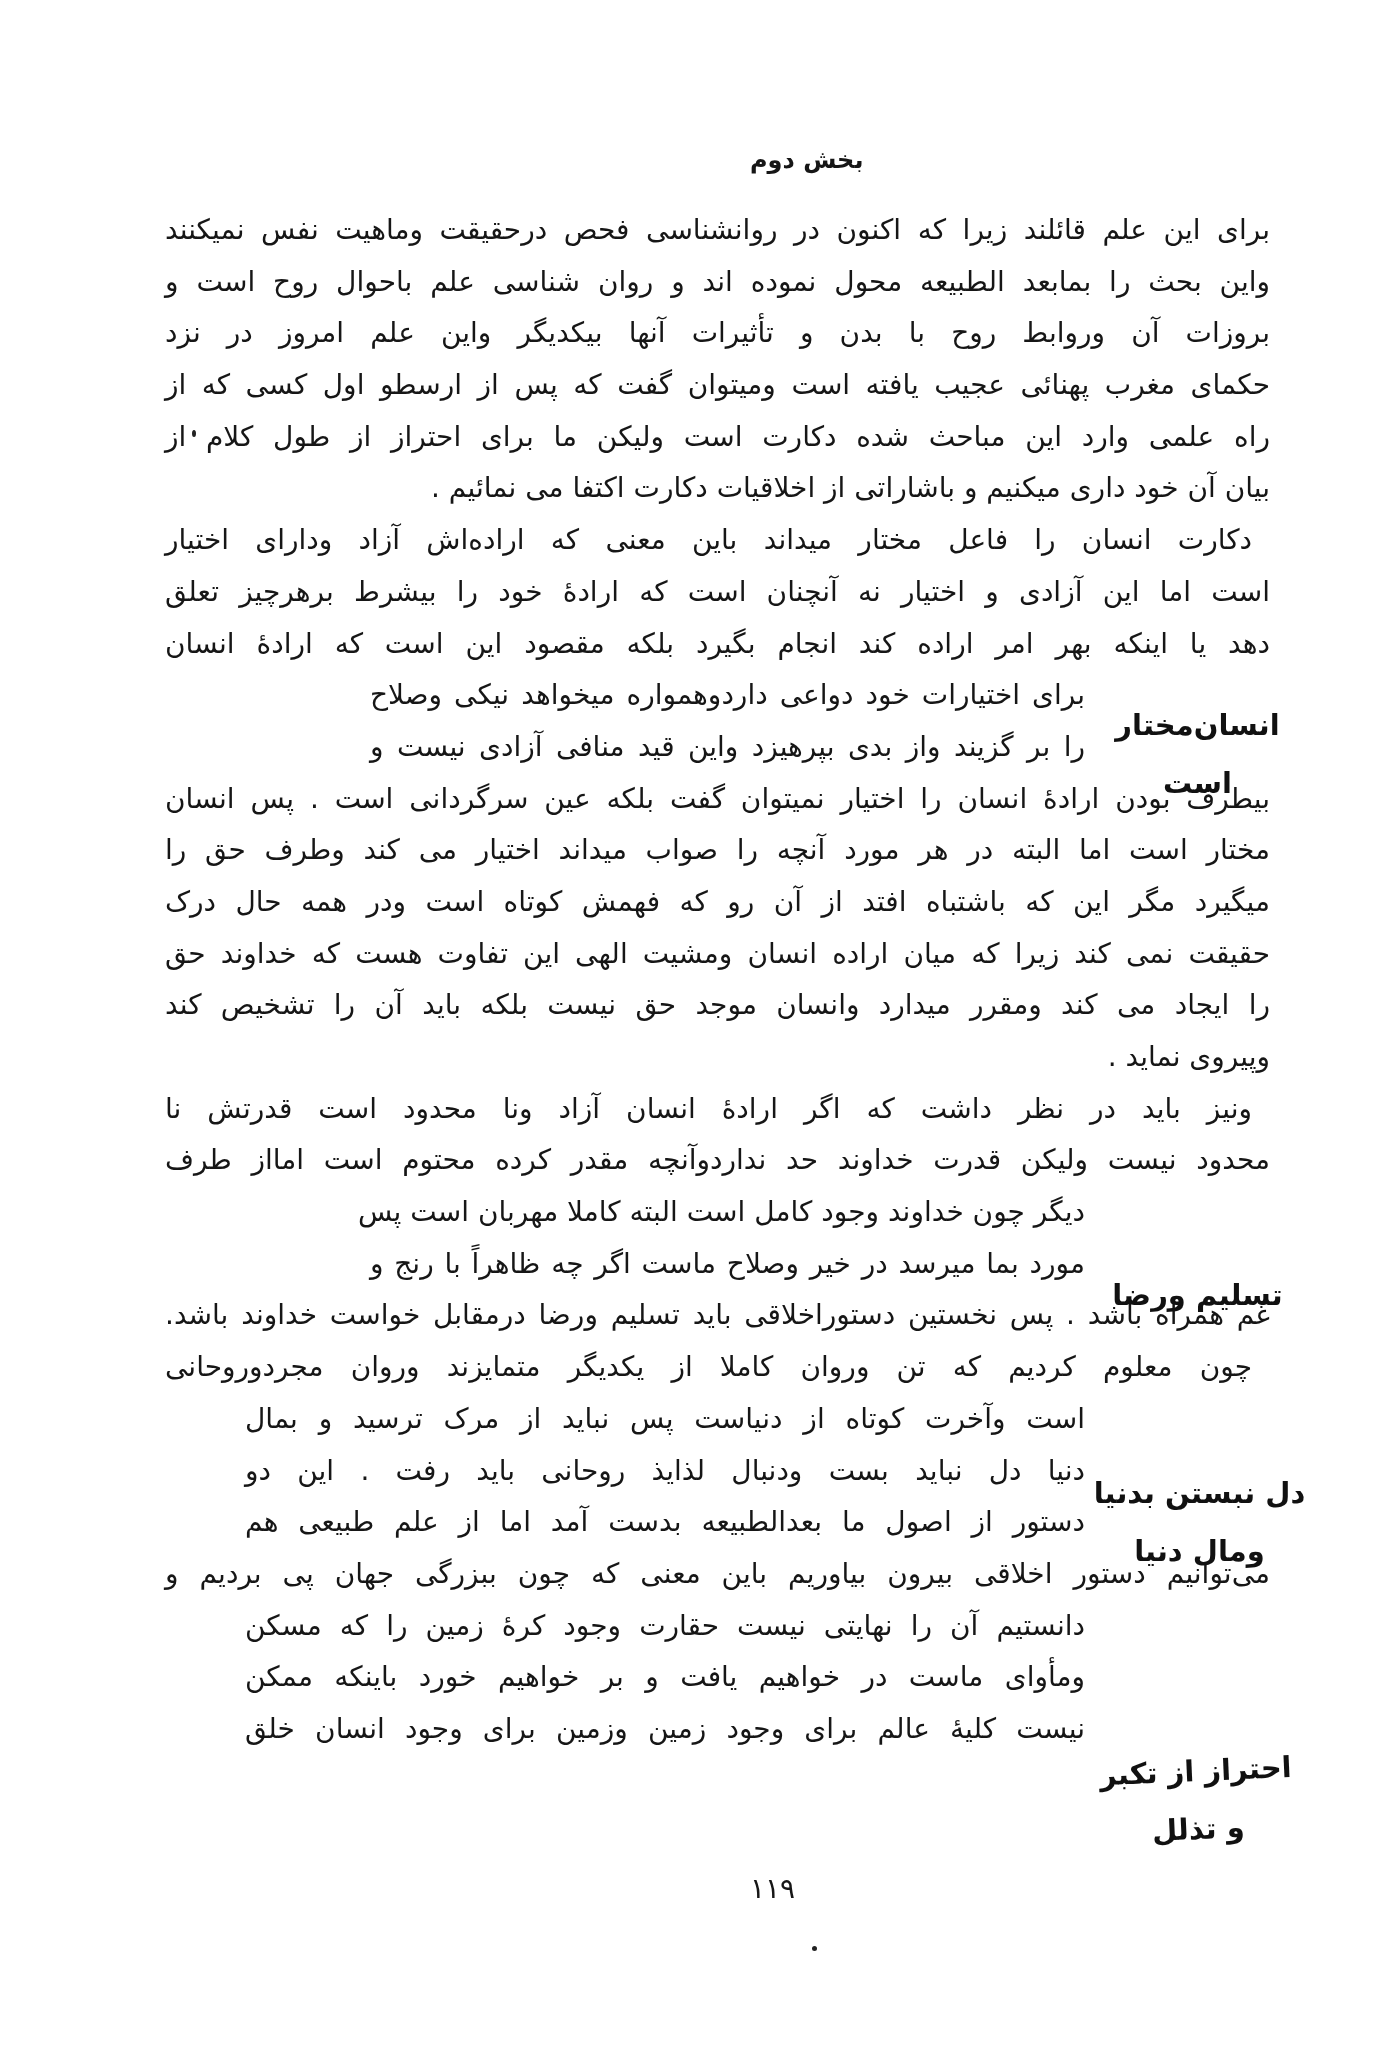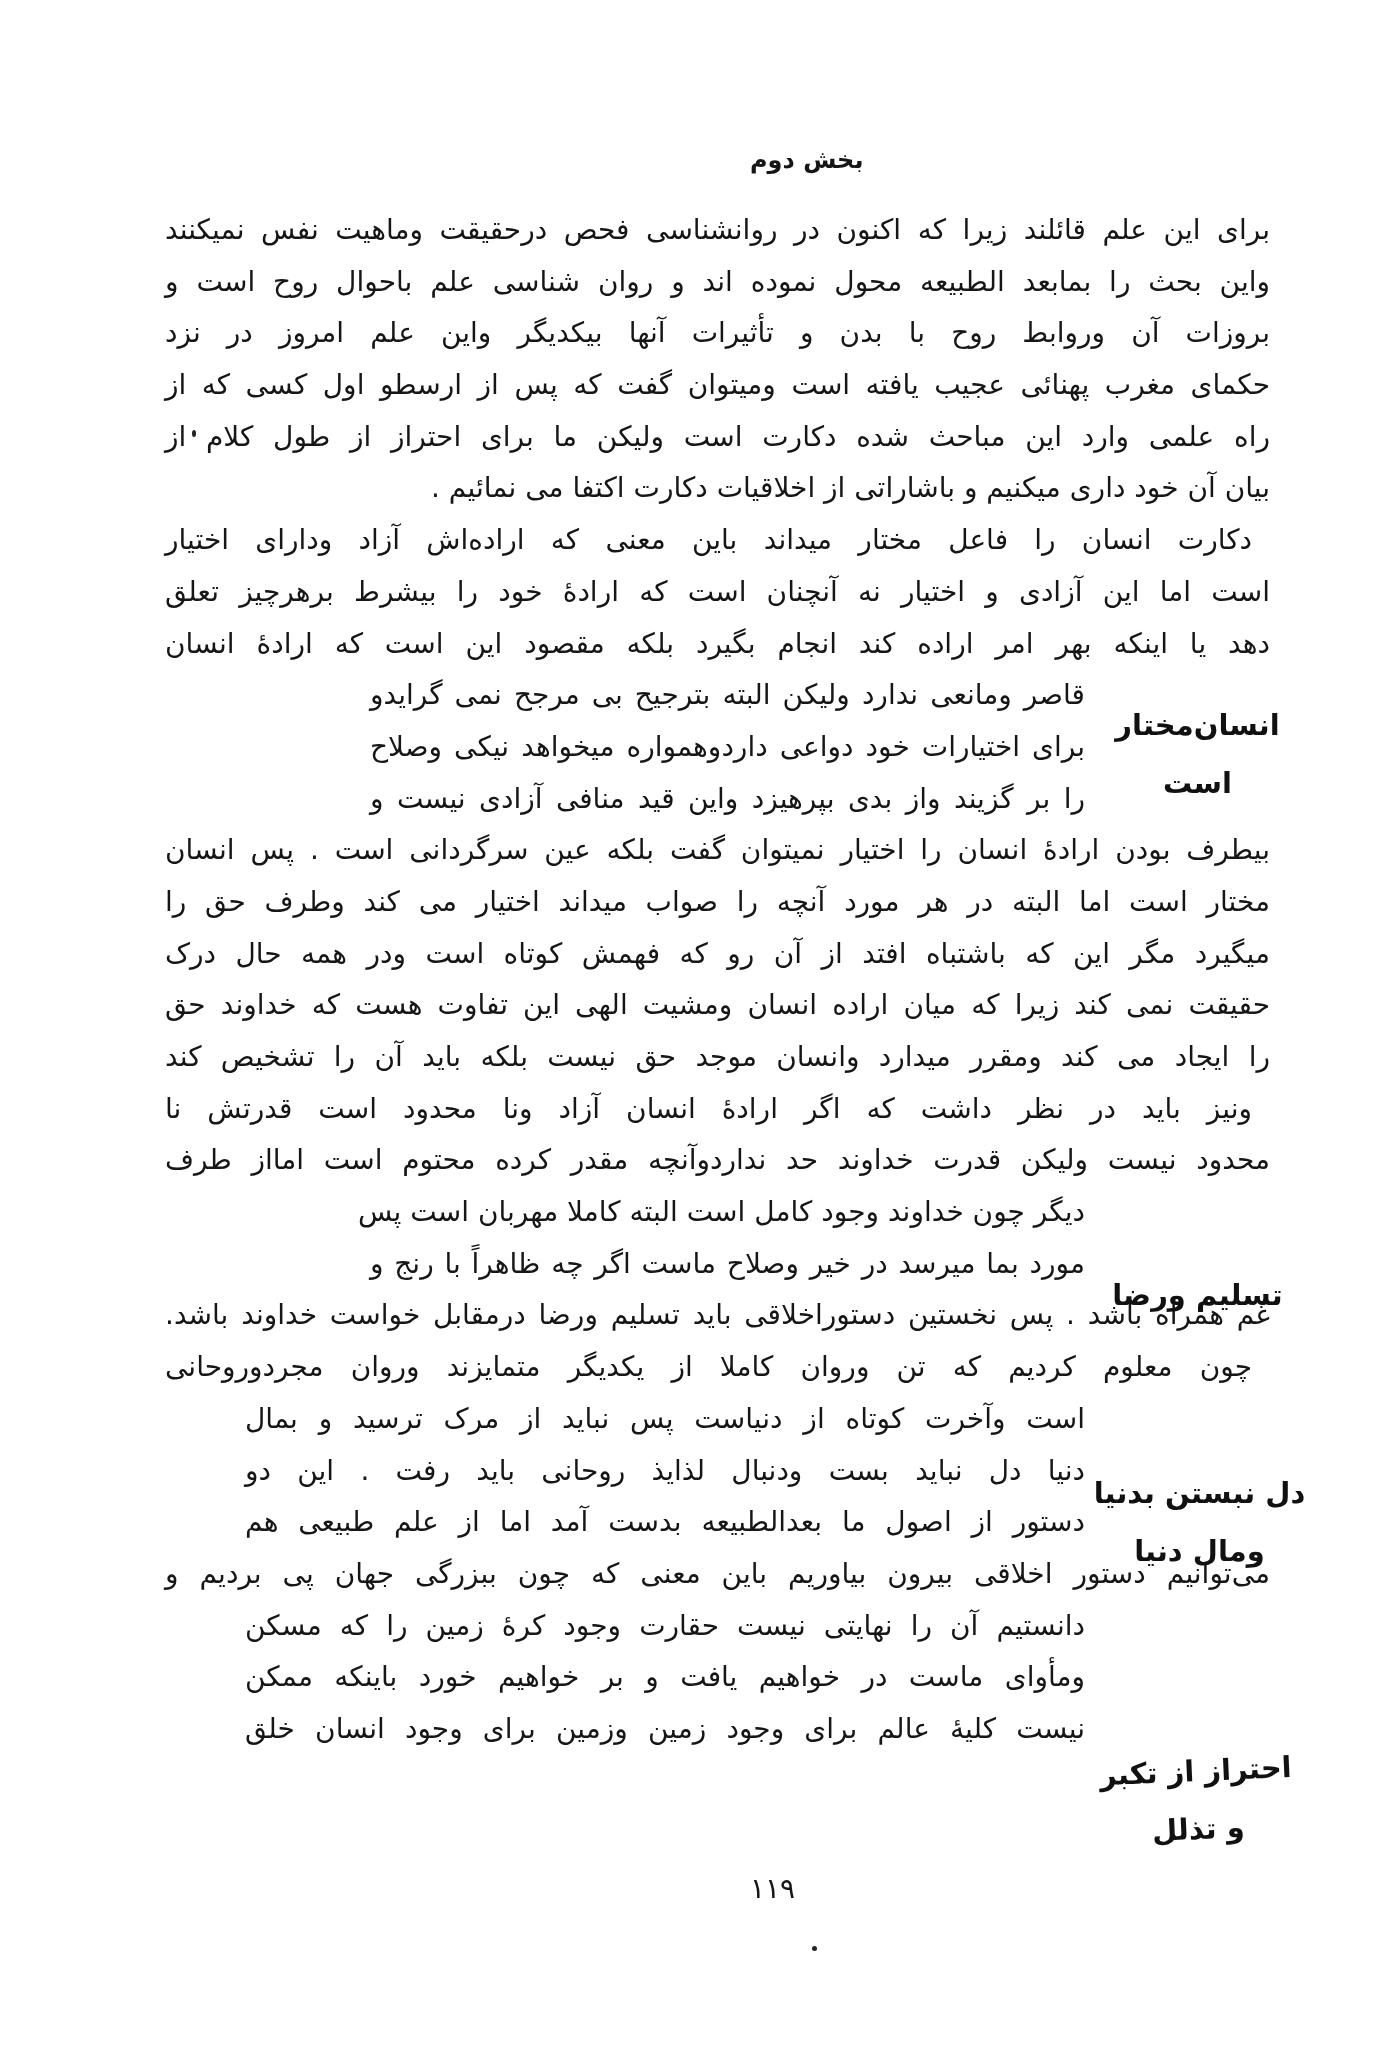--- a/index.html
+++ b/index.html
@@ -61,28 +61,28 @@
   <div class="body-text" id="bodyText">
       <div class="l ">برای این علم قائلند زیرا که اکنون در روانشناسی فحص درحقیقت وماهیت نفس نمیکنند</div>
       <div class="l ">واین بحث را بمابعد الطبیعه محول نموده اند و روان شناسی علم باحوال روح است و</div>
       <div class="l ">بروزات آن وروابط روح با بدن و تأثیرات آنها بیکدیگر واین علم امروز در نزد</div>
       <div class="l ">حکمای مغرب پهنائی عجیب یافته است ومیتوان گفت که پس از ارسطو اول کسی که از</div>
       <div class="l ">راه علمی وارد این مباحث شده دکارت است ولیکن ما برای احتراز از طول کلام از</div>
       <div class="l end">بیان آن خود داری میکنیم و باشاراتی از اخلاقیات دکارت اکتفا می نمائیم .</div>
       <div class="l first">دکارت انسان را فاعل مختار میداند باین معنی که اراده‌اش آزاد ودارای اختیار</div>
       <div class="l ">است اما این آزادی و اختیار نه آنچنان است که ارادهٔ خود را بیشرط برهرچیز تعلق</div>
       <div class="l ">دهد یا اینکه بهر امر اراده کند انجام بگیرد بلکه مقصود این است که ارادهٔ انسان</div>
-      <div class="l na">قاصر ومانعی ندارد ولیکن البته بترجیح بی مرجح نمی گرایدو</div>
       <div class="l na">برای اختیارات خود دواعی داردوهمواره میخواهد نیکی وصلاح</div>
       <div class="l na">را بر گزیند واز بدی بپرهیزد واین قید منافی آزادی نیست و</div>
       <div class="l ">بیطرف بودن ارادهٔ انسان را اختیار نمیتوان گفت بلکه عین سرگردانی است . پس انسان</div>
       <div class="l ">مختار است اما البته در هر مورد آنچه را صواب میداند اختیار می کند وطرف حق را</div>
       <div class="l ">میگیرد مگر این که باشتباه افتد از آن رو که فهمش کوتاه است ودر همه حال درک</div>
       <div class="l ">حقیقت نمی کند زیرا که میان اراده انسان ومشیت الهی این تفاوت هست که خداوند حق</div>
       <div class="l ">را ایجاد می کند ومقرر میدارد وانسان موجد حق نیست بلکه باید آن را تشخیص کند</div>
+      <div class="l end">وپیروی نماید .</div>
       <div class="l first">ونیز باید در نظر داشت که اگر ارادهٔ انسان آزاد ونا محدود است قدرتش نا</div>
       <div class="l ">محدود نیست ولیکن قدرت خداوند حد نداردوآنچه مقدر کرده محتوم است امااز طرف</div>
       <div class="l na">دیگر چون خداوند وجود کامل است البته کاملا مهربان است پس</div>
       <div class="l na">مورد بما میرسد در خیر وصلاح ماست اگر چه ظاهراً با رنج و</div>
       <div class="l ">غم همراه باشد . پس نخستین دستوراخلاقی باید تسلیم ورضا درمقابل خواست خداوند باشد.</div>
       <div class="l first">چون معلوم کردیم که تن وروان کاملا از یکدیگر متمایزند وروان مجردوروحانی</div>
       <div class="l nb">است وآخرت کوتاه از دنیاست پس نباید از مرک ترسید و بمال</div>
       <div class="l nb">دنیا دل نباید بست ودنبال لذایذ روحانی باید رفت . این دو</div>
       <div class="l nb">دستور از اصول ما بعدالطبیعه بدست آمد اما از علم طبیعی هم</div>
       <div class="l ">می‌توانیم دستور اخلاقی بیرون بیاوریم باین معنی که چون ببزرگی جهان پی بردیم و</div>

